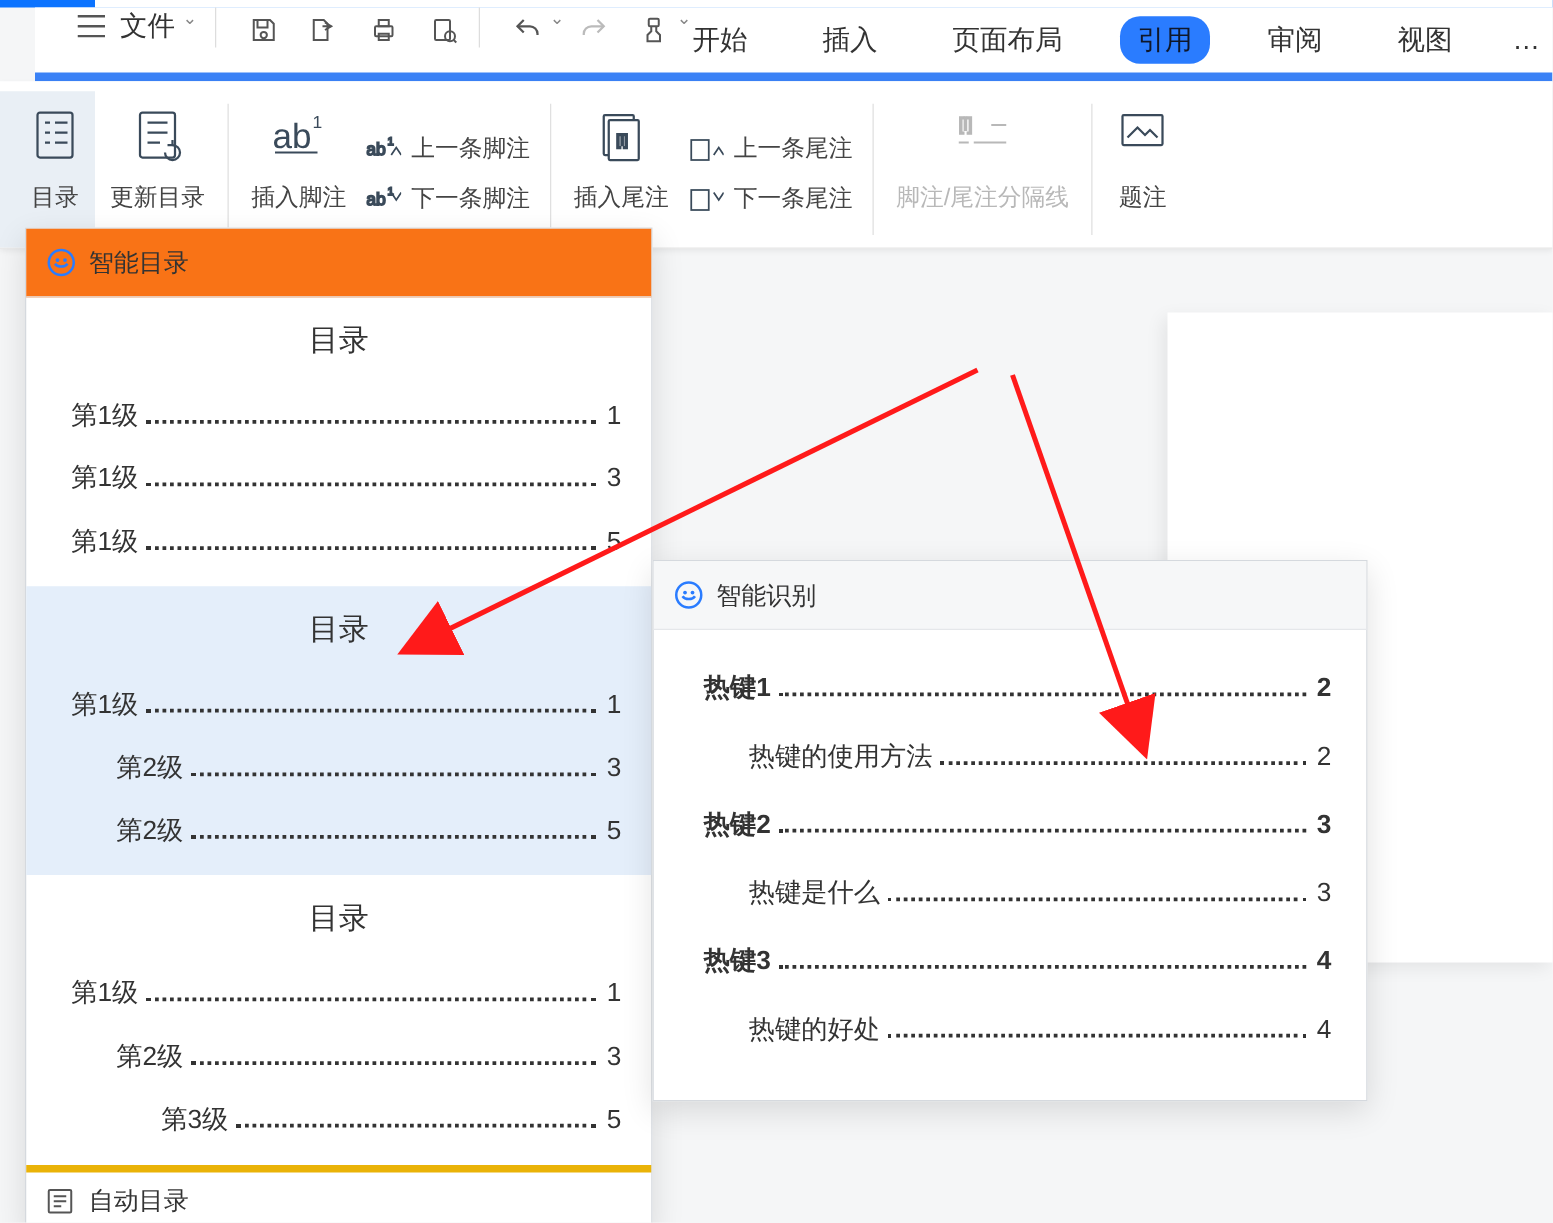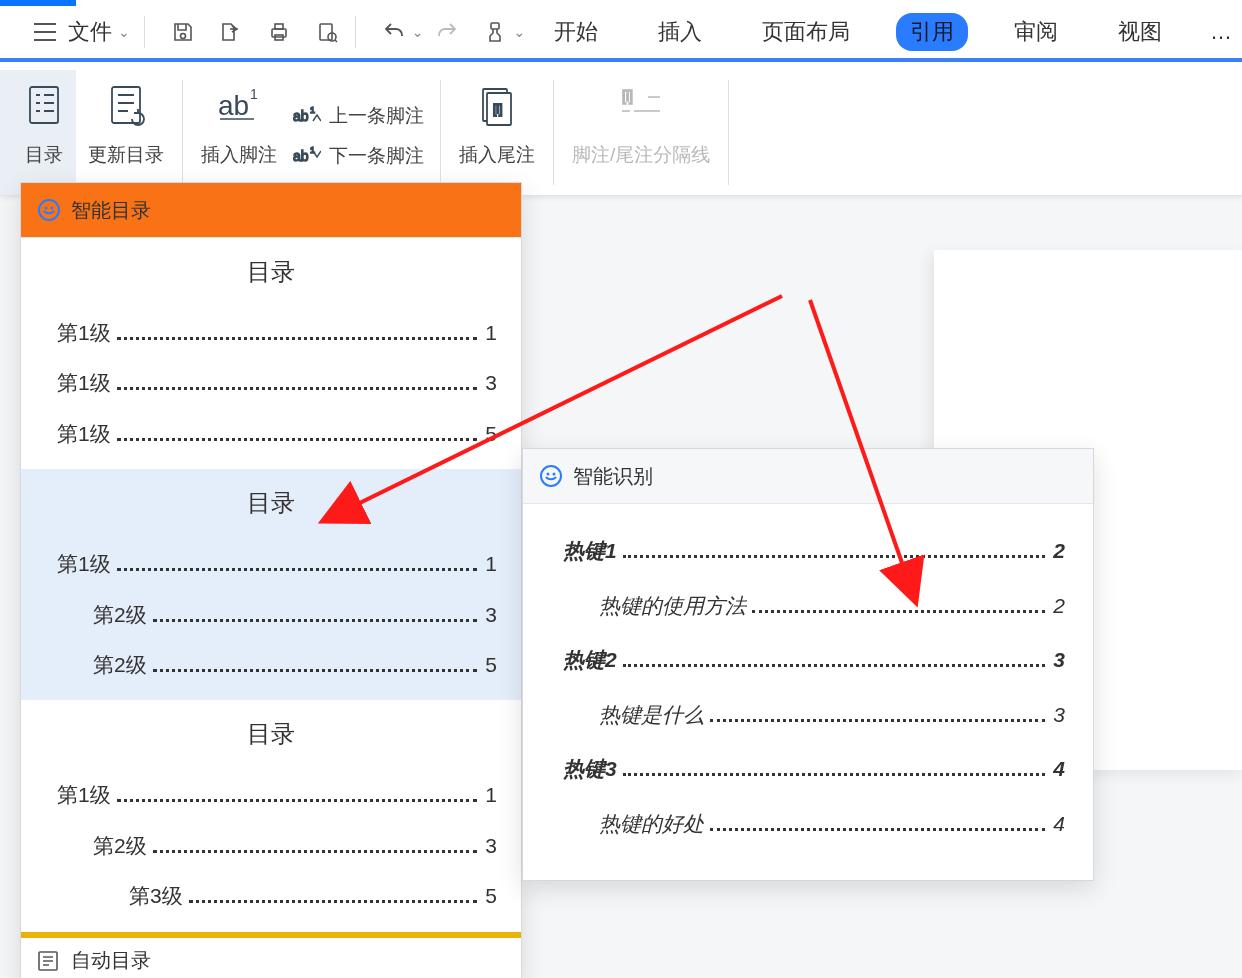--- a/index.html
+++ b/index.html
@@ -23,26 +23,27 @@
     top: 0;
     height: 6px;
     width: 1166px;
     background: #fff;
   }
 
   .row-file {
     height: 52px;
     background: #fff;
     display: flex;
-    align-items: center;
+    align-items: flex-start;
     padding-left: 30px;
     font-size: 22px;
     color: #333;
-    border-bottom: 4px solid #3b82f6;
+    border-bottom: 7px solid #3b82f6;
     position: relative;
+    margin-left: 28px;
   }
   .row-file .sep {
     width: 1px;
     height: 32px;
     background: #ddd;
     margin: 0 14px;
   }
   .row-file .menu-icon {
     width: 30px;
     height: 30px;
@@ -234,21 +235,20 @@
   }
   .smart-popout .dd-header {
     background: #F6F7F8;
   }
   .smart-body {
     padding: 20px 28px 28px 28px;
   }
   .smart-body .toc-line {
     font-size: 21px;
     line-height: 2.6;
-    font-style: italic;
   }
   .bold { font-weight: 700; }
 
   
   .doc-page {
     position: absolute;
     right: -2px;
     top: 250px;
     width: 310px;
     height: 520px;
@@ -412,35 +412,64 @@
     <span class="big-icon ico">
       <svg width="44" height="44" viewBox="0 0 44 44" fill="none" stroke="#3a4a5a" stroke-width="1.8">
           <rect x="8" y="6" width="24" height="32" rx="1"></rect>
           <rect x="12" y="10" width="24" height="32" rx="1" fill="#fff"></rect>
           <text x="18" y="30" font-size="12" fill="#3a4a5a">[i]</text>
         </svg>
     </span>
     <span class="grp-label">插入尾注</span>
   </div>
 
+  <div class="sub-rows">
+    <div class="sub-row">
+      <span class="ico">
+        <svg width="28" height="22" viewBox="0 0 28 22" fill="none" stroke="#3a4a5a" stroke-width="1.4">
+            <rect x="2" y="4" width="14" height="16"></rect>
+            <path d="M20 16l4-6 4 6"></path>
+          </svg>
+      </span>
+      <span>上一条尾注</span>
+    </div>
+    <div class="sub-row">
+      <span class="ico">
+        <svg width="28" height="22" viewBox="0 0 28 22" fill="none" stroke="#3a4a5a" stroke-width="1.4">
+            <rect x="2" y="4" width="14" height="16"></rect>
+            <path d="M20 6l4 6 4-6"></path>
+          </svg>
+      </span>
+      <span>下一条尾注</span>
+    </div>
+  </div>
 
   <div class="ribbon-sep"></div>
 
   <div class="ribbon-group disabled">
     <span class="big-icon ico">
       <svg width="50" height="44" viewBox="0 0 50 44" fill="none" stroke="#b8b8b8" stroke-width="1.6">
           <text x="6" y="18" font-size="14" fill="#b8b8b8">[i]</text>
           <path d="M32 14h12M6 28h8M18 28h26"></path>
         </svg>
     </span>
     <span class="grp-label">脚注/尾注分隔线</span>
   </div>
 
   <div class="ribbon-sep"></div>
 
+  <div class="ribbon-group" style="padding-right:4px">
+    <span class="big-icon ico">
+      <svg width="44" height="44" viewBox="0 0 44 44" fill="none" stroke="#3a4a5a" stroke-width="1.8">
+          <rect x="6" y="6" width="32" height="24" rx="1"></rect>
+          <path d="M10 24l8-8 6 6 4-4 6 6"></path>
+        </svg>
+    </span>
+    <span class="grp-label">题注</span>
+  </div>
 </div>
 
 <div class="doc-page"></div>
 
 <div class="toc-dropdown">
   <div class="dd-header">
     <span class="ico">
       <svg width="24" height="24" viewBox="0 0 24 24">
           <circle cx="12" cy="12" r="10" fill="none" stroke="#2A7CFF" stroke-width="2"></circle>
           <path d="M7 13c2 3 8 3 10 0" stroke="#2A7CFF" stroke-width="2" fill="none"></path>

